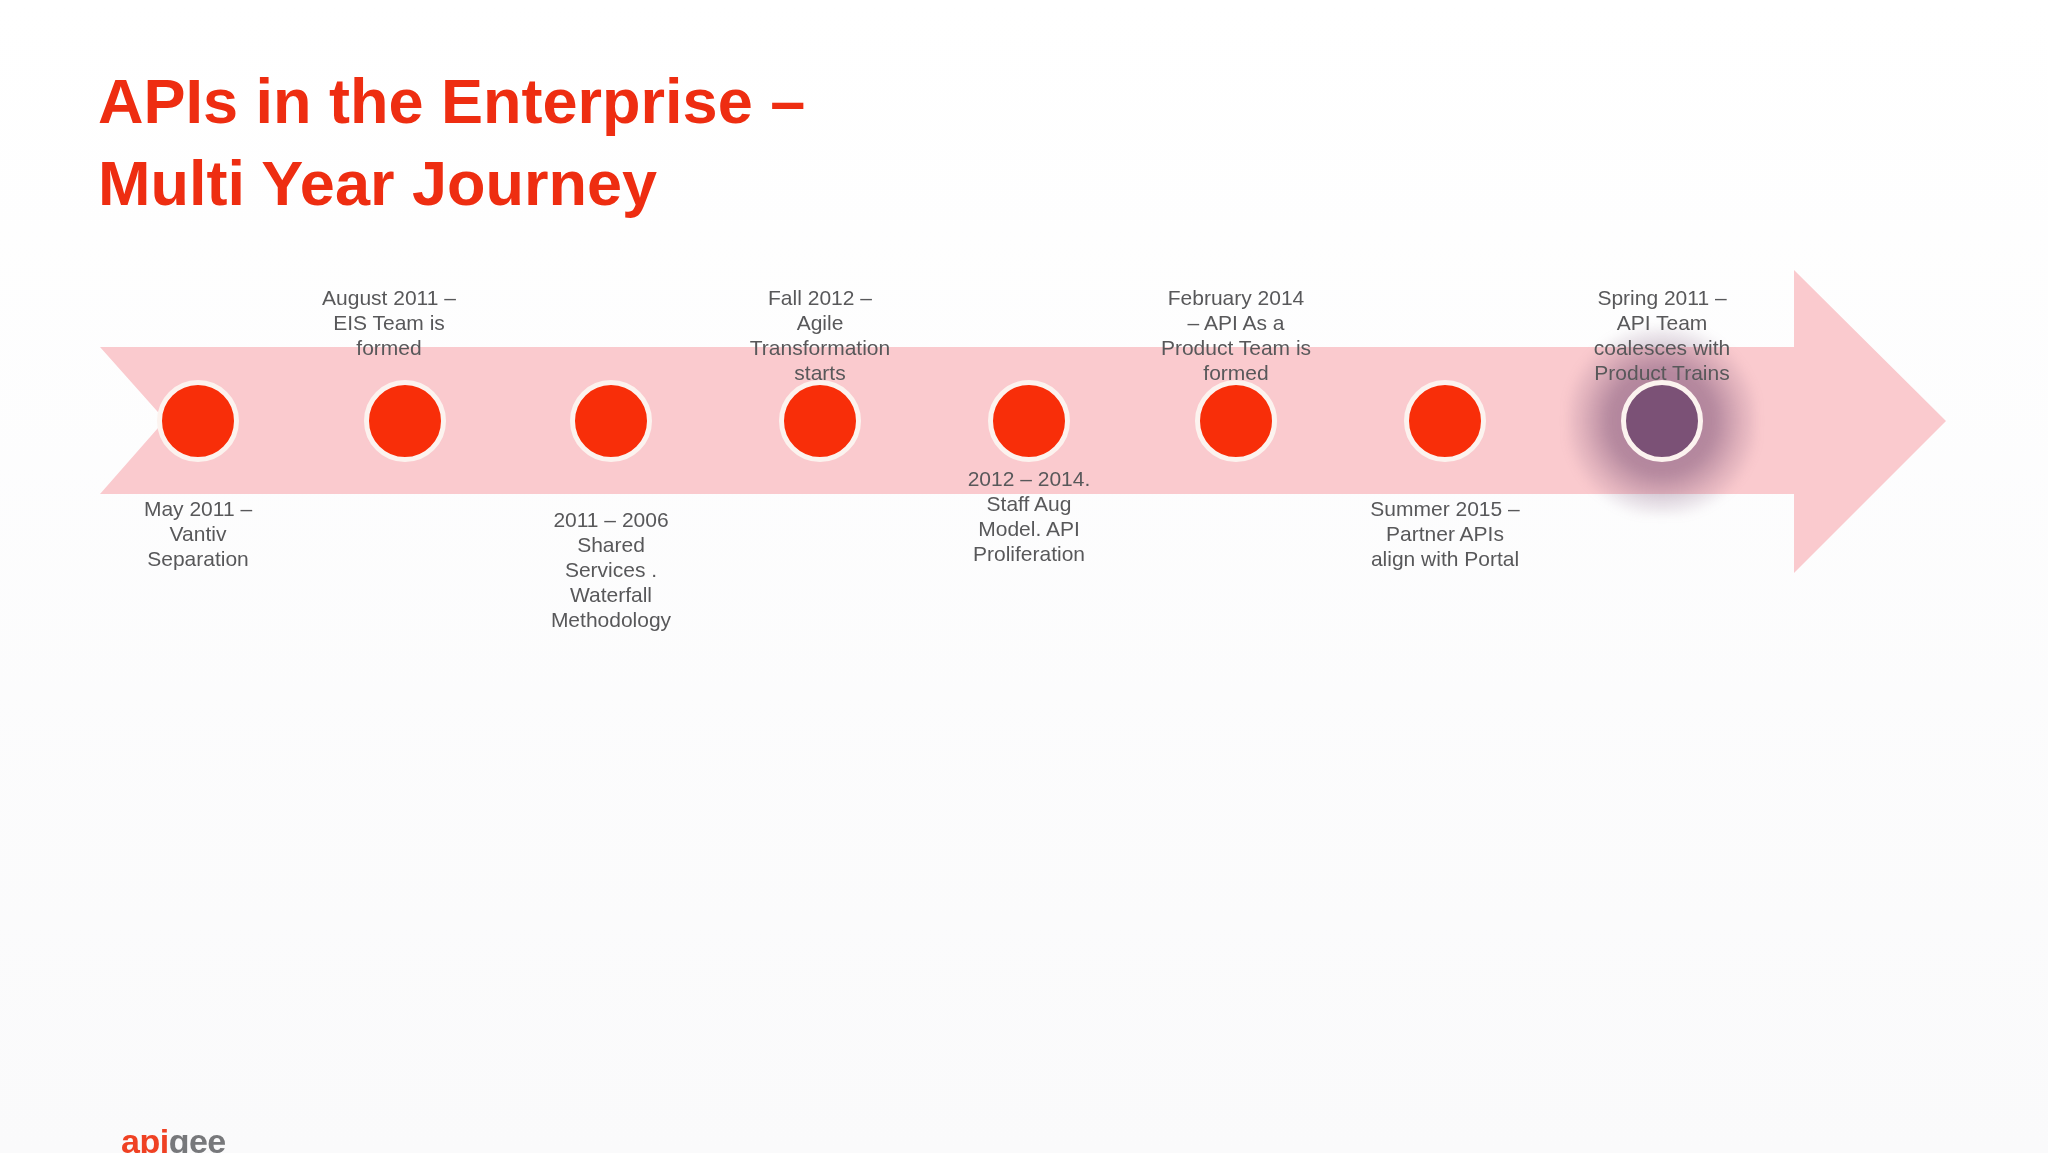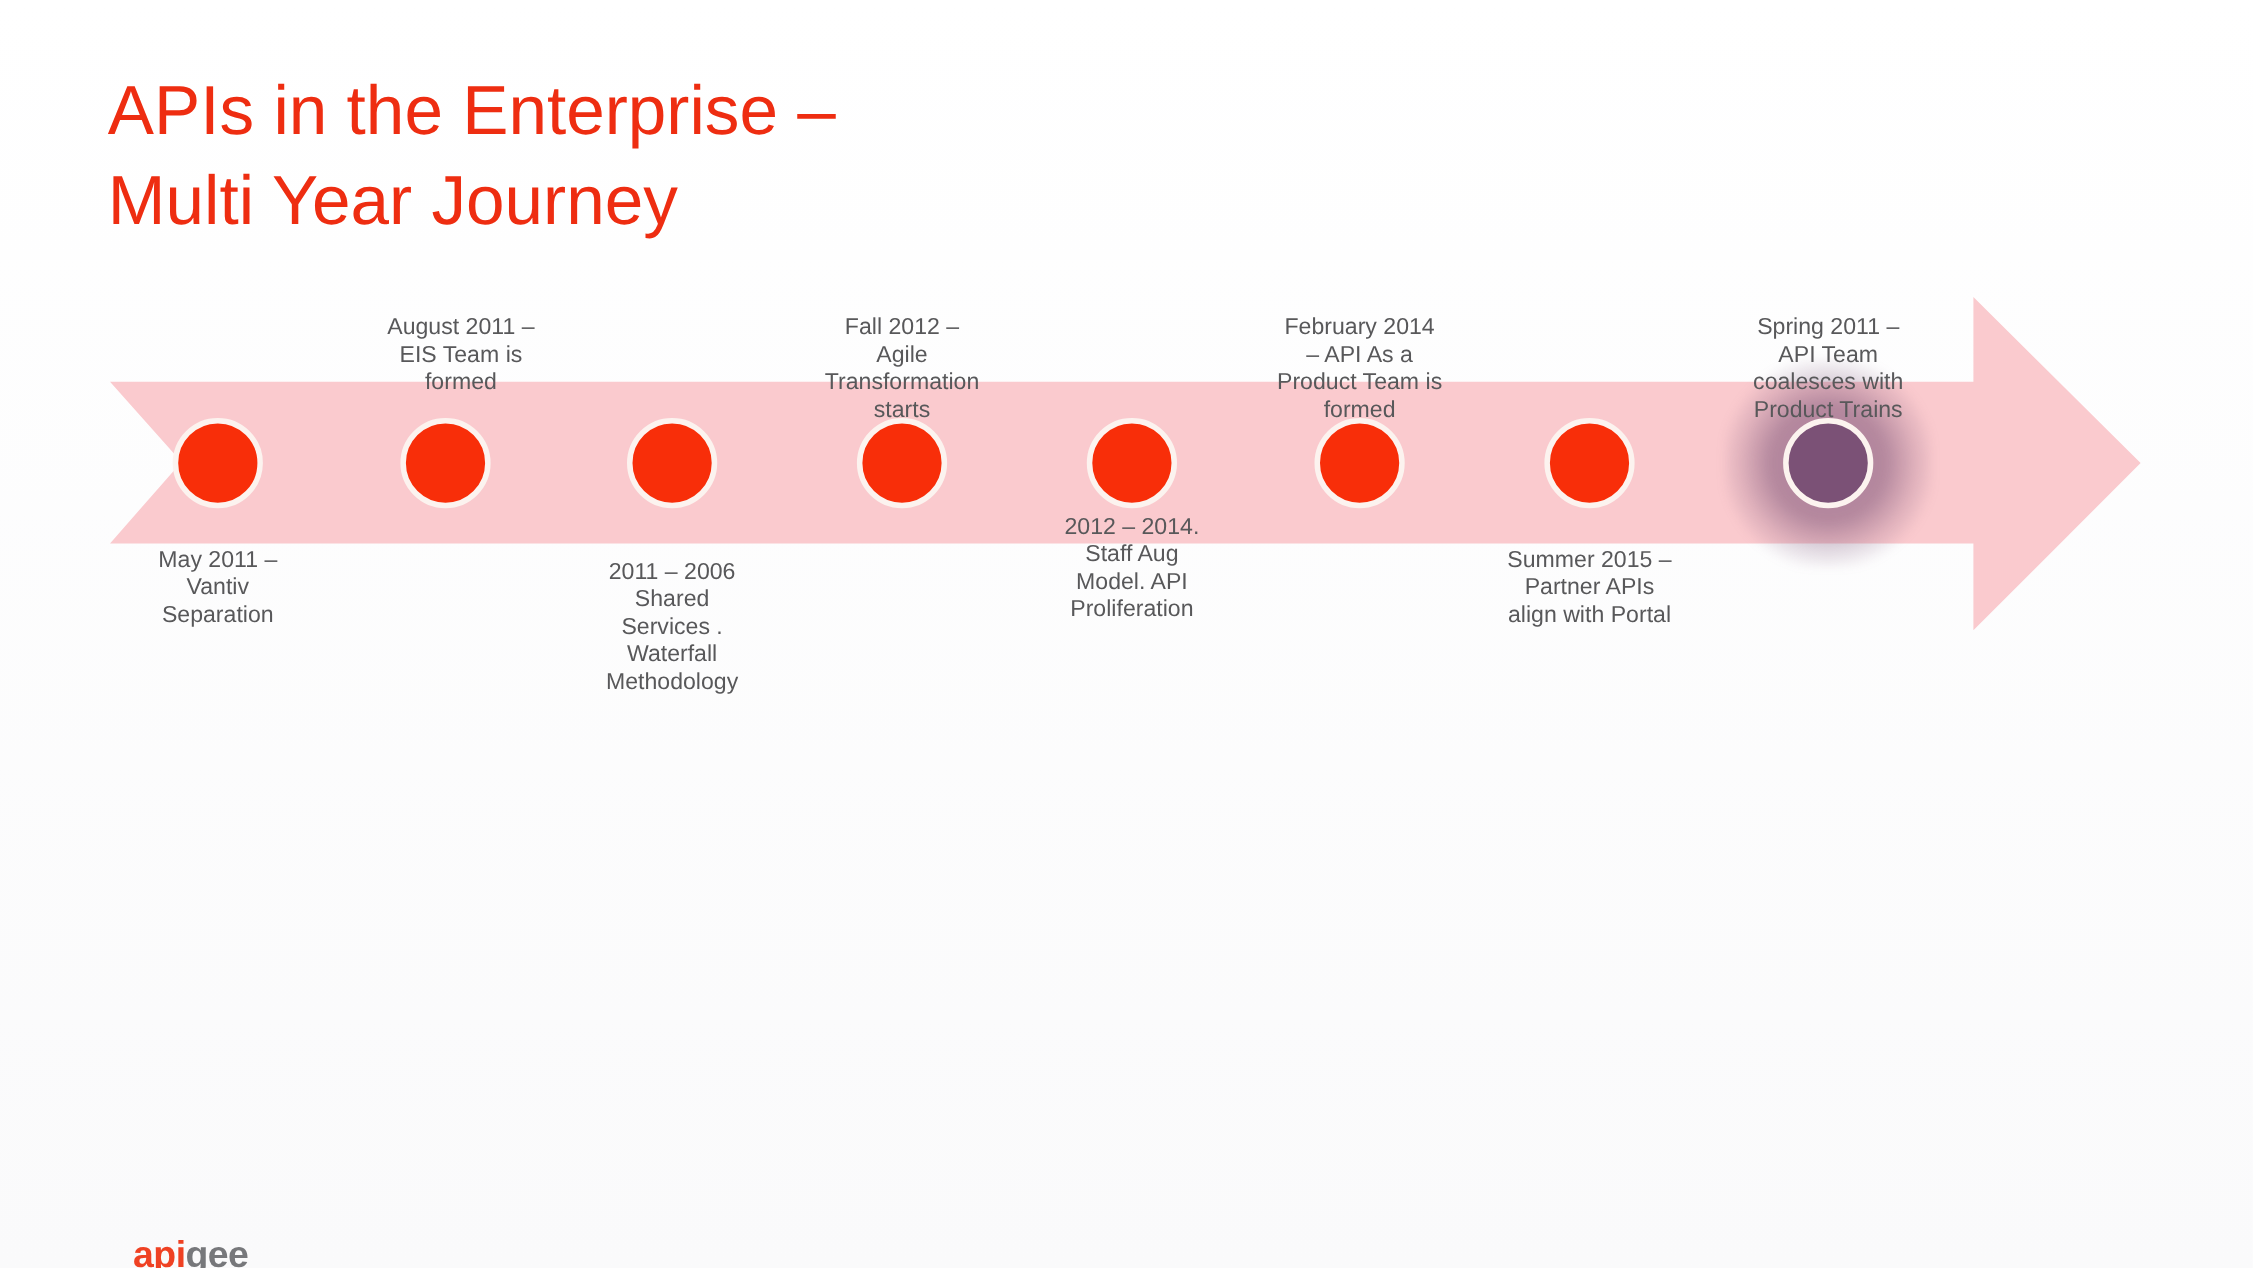--- a/index.html
+++ b/index.html
@@ -4,21 +4,21 @@
 <style>
   html,body{margin:0;padding:0;}
   body{
     width:2048px;height:1153px;position:relative;overflow:hidden;
     background:linear-gradient(#ffffff, #fafafb);
     font-family:"Liberation Sans", sans-serif;
     -webkit-font-smoothing:antialiased;
   }
   .slide-title{
     position:absolute;left:98px;top:18px;
-    font-size:63px;line-height:82px;font-weight:400;
+    font-size:63px;line-height:82px;font-weight:700;
     color:var(--c-title,#ee2d11);
     white-space:pre-line;letter-spacing:0px;
   }
   .arrow-svg{position:absolute;left:0;top:0;z-index:1;}
   .glow{
     position:absolute;width:190px;height:190px;border-radius:22px;z-index:2;
     background:radial-gradient(circle,
       var(--c-glow,rgba(122,81,118,0.55)) 0%,
       var(--c-glow,rgba(122,81,118,0.55)) 38%,
       rgba(122,81,118,0.22) 58%,
@@ -54,21 +54,21 @@
 <svg class="arrow-svg" width="2048" height="1153" viewBox="0 0 2048 1153" aria-hidden="true">
   <polygon style="fill:var(--c-arrow,#facace)" points="100,347 1794,347 1794,270 1946,421 1794,573 1794,494 100,494 165,420"></polygon>
 </svg>
 
 <div id="timeline">
     <div class="dot red" style="left: 157px; top: 380px;"></div>
     <div class="milestone-label" style="left: 73px; top: 496px;">May 2011 –
 Vantiv
 Separation</div>
     <div class="dot red" style="left: 364px; top: 380px;"></div>
-    <div class="milestone-label" style="left: 294px; top: 285px;">August 2011 –
+    <div class="milestone-label" style="left: 264px; top: 285px;">August 2011 –
 EIS Team is
 formed</div>
     <div class="dot red" style="left: 570px; top: 380px;"></div>
     <div class="milestone-label" style="left: 486px; top: 507px;">2011 – 2006
 Shared
 Services .
 Waterfall
 Methodology</div>
     <div class="dot red" style="left: 779px; top: 380px;"></div>
     <div class="milestone-label" style="left: 695px; top: 285px;">Fall 2012 –

